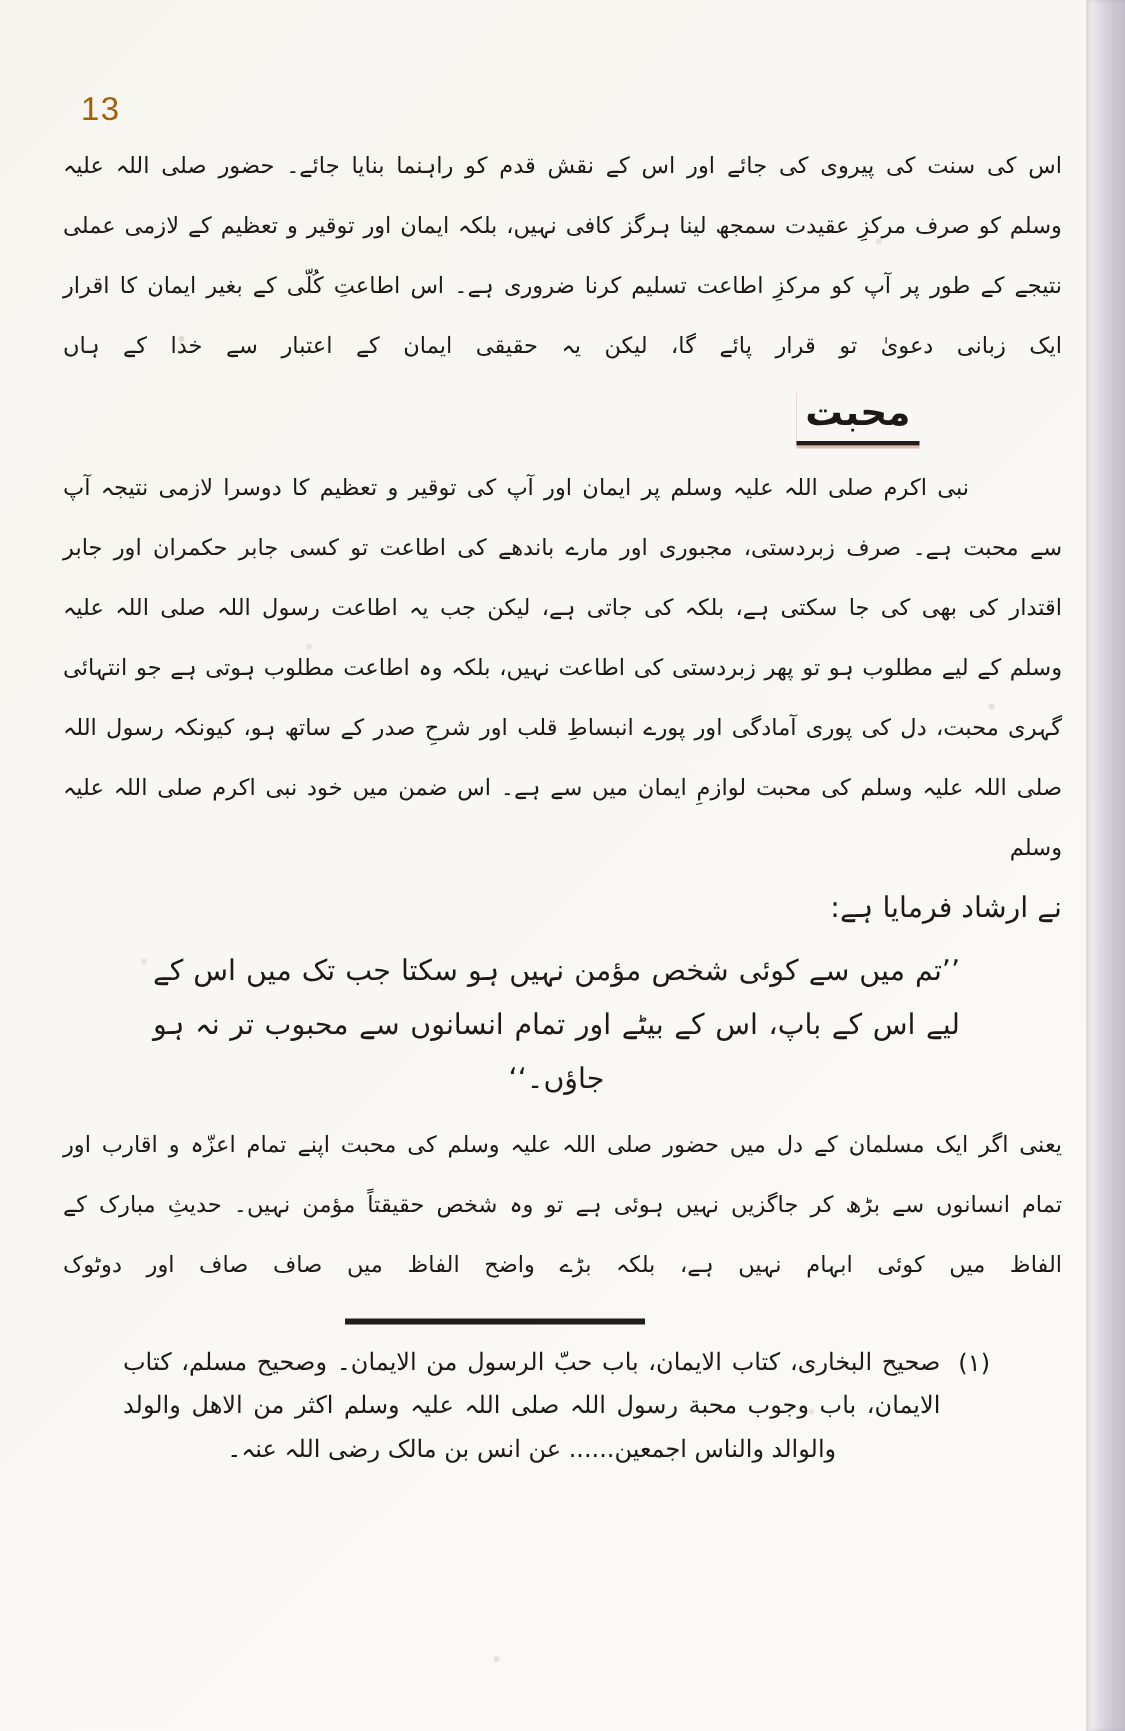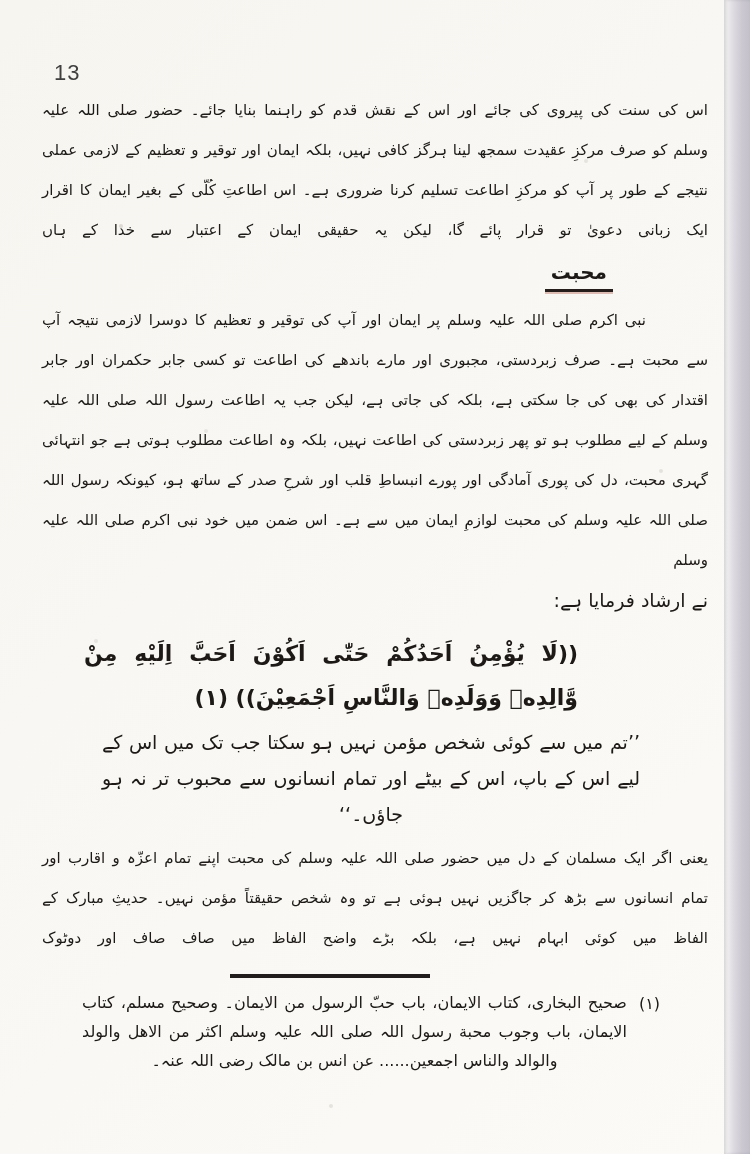--- a/index.html
+++ b/index.html
@@ -14,21 +14,21 @@
     background:linear-gradient(135deg,#f6f5f0 0%,var(--paper) 40%,#fbfaf7 100%);
     font-family:"DejaVu Sans",sans-serif;
     color:var(--ink);
     direction:rtl;
   }
   .sheet{position:absolute;inset:0;}
   .page-number{
     position:absolute;top:60px;left:54px;
     direction:ltr;
     font-family:"Liberation Sans","DejaVu Sans",sans-serif;
-    font-size:22px;letter-spacing:1px;color:#404040;
+    font-size:22px;letter-spacing:1px;color:#a16207;
   }
   .content{
     position:absolute;top:90px;right:42px;left:42px;
     direction:rtl;
   }
   .para{
     font-size:15px;line-height:40px;
     text-align:justify;text-align-last:justify;
     word-spacing:1px;
   }
@@ -37,21 +37,21 @@
     font-size:19px;line-height:40px;
     text-align:center;margin-left:0;margin-right:130px;
   }
   .tail-left{
     font-size:19px;line-height:40px;
     text-align:right;padding-left:20px;
   }
   .heading-wrap{margin:10px 95px 8px 0;text-align:right;}
   .heading-wrap .hd{
     display:inline-block;
-    font-size:20px;font-weight:bold;
+    font-size:25px;font-weight:bold;
     padding:0 6px 5px 6px;
     border-bottom:3px solid #241d1b;
     box-shadow:0 2px 0 rgba(168,76,60,0.35);
     margin-left:29px;
   }
   .quote{
     margin:12px 130px 4px 42px;
     font-size:22px;font-weight:bold;line-height:44px;
     text-align:justify;
   }
@@ -102,21 +102,20 @@
 
 
     <div class="heading-wrap">
       <span class="hd">محبت</span>
     </div>
 
     <div class="para indent-first">نبی اکرم صلی اللہ علیہ وسلم پر ایمان اور آپ کی توقیر و تعظیم کا دوسرا لازمی نتیجہ آپ سے محبت ہے۔ صرف زبردستی، مجبوری اور مارے باندھے کی اطاعت تو کسی جابر حکمران اور جابر اقتدار کی بھی کی جا سکتی ہے، بلکہ کی جاتی ہے، لیکن جب یہ اطاعت رسول اللہ صلی اللہ علیہ وسلم کے لیے مطلوب ہو تو پھر زبردستی کی اطاعت نہیں، بلکہ وہ اطاعت مطلوب ہوتی ہے جو انتہائی گہری محبت، دل کی پوری آمادگی اور پورے انبساطِ قلب اور شرحِ صدر کے ساتھ ہو، کیونکہ رسول اللہ صلی اللہ علیہ وسلم کی محبت لوازمِ ایمان میں سے ہے۔ اس ضمن میں خود نبی اکرم صلی اللہ علیہ وسلم</div>
 
     <div class="tail-left">نے ارشاد فرمایا ہے:</div>
 
-    <div class="quote">((لَا يُؤْمِنُ اَحَدُكُمْ حَتّٰى اَكُوْنَ اَحَبَّ اِلَيْهِ مِنْ وَّالِدِهٖ وَوَلَدِهٖ وَالنَّاسِ اَجْمَعِيْنَ)) (۱)</div>
 
     <div class="translation">’’تم میں سے کوئی شخص مؤمن نہیں ہو سکتا جب تک میں اس کے لیے اس کے باپ، اس کے بیٹے اور تمام انسانوں سے محبوب تر نہ ہو جاؤں۔‘‘</div>
 
     <div class="para">یعنی اگر ایک مسلمان کے دل میں حضور صلی اللہ علیہ وسلم کی محبت اپنے تمام اعزّہ و اقارب اور تمام انسانوں سے بڑھ کر جاگزیں نہیں ہوئی ہے تو وہ شخص حقیقتاً مؤمن نہیں۔ حدیثِ مبارک کے الفاظ میں کوئی ابہام نہیں ہے، بلکہ بڑے واضح الفاظ میں صاف صاف اور دوٹوک</div>
 
     <div class="fn-rule"></div>
 
     <div class="footnote">
       <div class="fn-marker">(۱)</div>
       <div class="fn-text">صحیح البخاری، کتاب الایمان، باب حبّ الرسول من الایمان۔ وصحیح مسلم، کتاب الایمان، باب وجوب محبة رسول اللہ صلی اللہ علیہ وسلم اکثر من الاهل والولد والوالد والناس اجمعین...... عن انس بن مالک رضی اللہ عنہ۔</div>

